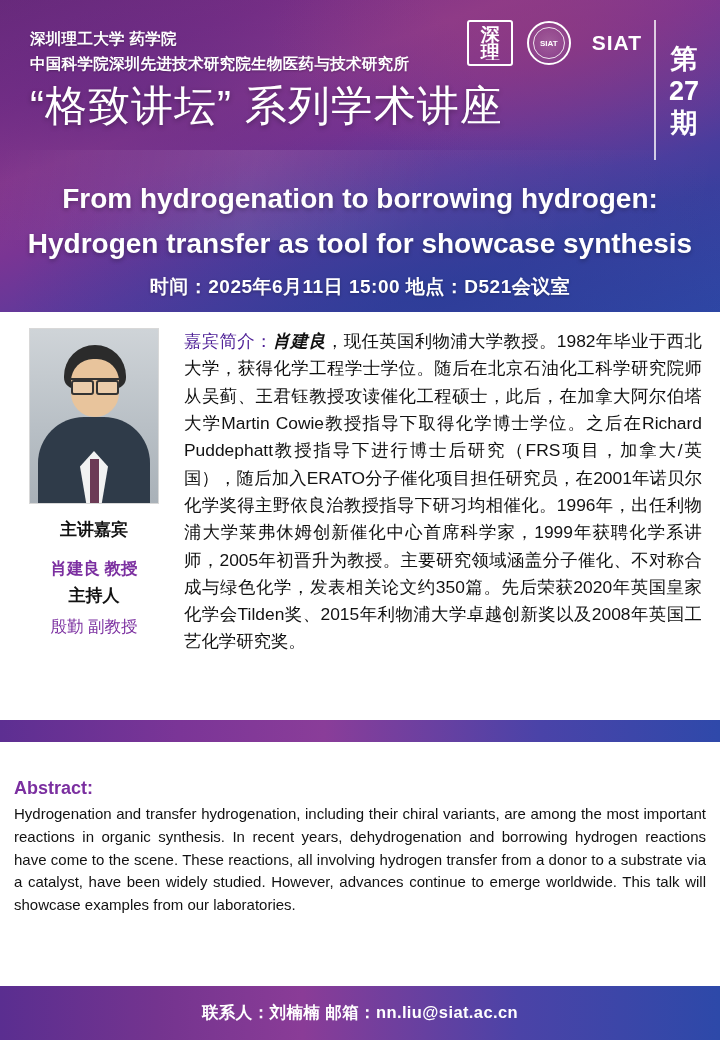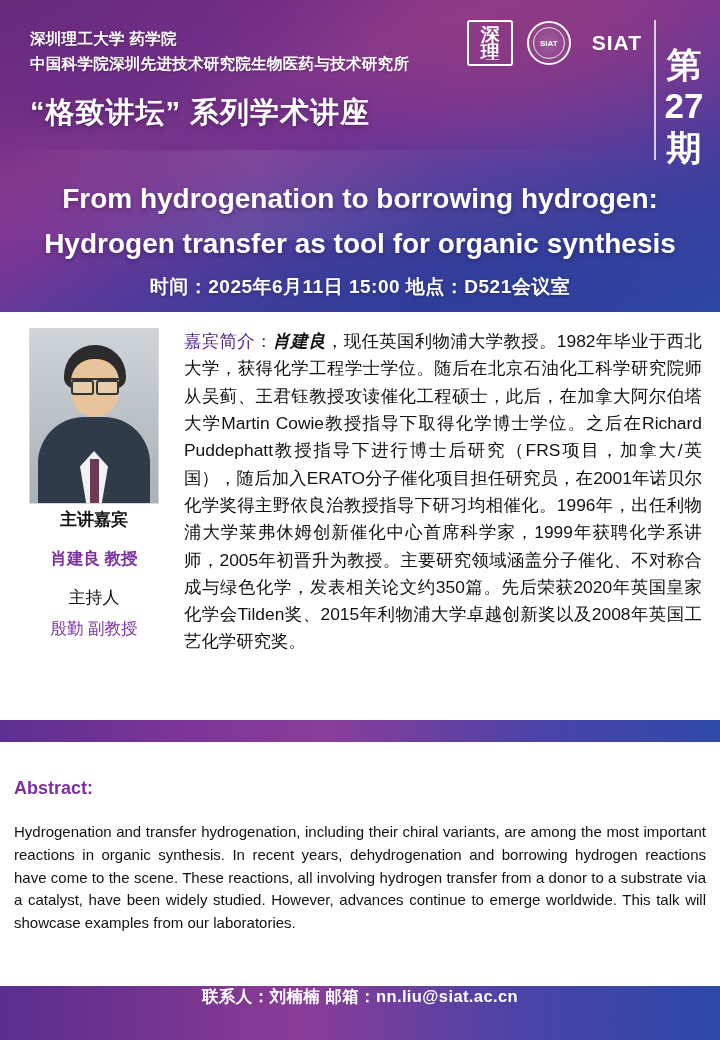--- a/index.html
+++ b/index.html
@@ -113,41 +113,41 @@
     font-size: 21px;
     font-weight: bold;
     letter-spacing: 1px;
   }
   .issue {
     position: absolute;
     right: 16px;
     top: 44px;
     width: 40px;
     color: #ffffff;
-    font-size: 35px;
+    font-size: 27px;
     font-weight: bold;
     line-height: 1.18;
     text-align: center;
     letter-spacing: 0;
   }
   .issue-divider {
     position: absolute;
     right: 64px;
     top: 20px;
     width: 2px;
     height: 140px;
     background: rgba(255,255,255,0.75);
   }
   .cn-title {
     position: absolute;
     left: 30px;
-    top: 93px;
-    color: #ffffff;
-    font-size: 29px;
-    font-weight: bold;
+    top: 78px;
+    color: #ffffff;
+    font-size: 42px;
+    font-weight: normal;
     letter-spacing: 1px;
     text-shadow: 0 2px 5px rgba(0,0,0,0.30);
   }
   .en-title {
     position: absolute;
     left: 0;
     top: 176px;
     width: 720px;
     text-align: center;
     color: #ffffff;
@@ -242,35 +242,35 @@
     background: #f2f2f2;
     clip-path: polygon(50% 0, 100% 30%, 78% 100%, 22% 100%, 0 30%);
   }
   .portrait .tie {
     position: absolute;
     left: 60px; bottom: 0;
     width: 9px; height: 44px;
     background: #6c3a55;
   }
   .role-label {
-    margin-top: 4px;
+    margin-top: 14px;
     font-size: 17px;
     font-weight: bold;
     color: #111111;
   }
   .role-name {
     margin-top: 17px;
     font-size: 16.5px;
     font-weight: bold;
     color: #7b2fa0;
   }
   .role-label-2 {
-    margin-top: 16px;
+    margin-top: 4px;
     font-size: 17px;
-    font-weight: normal;
+    font-weight: bold;
     color: #111111;
   }
   .role-name-2 {
     margin-top: 9px;
     font-size: 16.5px;
     font-weight: normal;
     color: #7b2fa0;
   }
   .speaker-bio {
     flex: 1;
@@ -308,38 +308,39 @@
     position: relative;
     width: 720px;
     box-sizing: border-box;
     padding: 14px 14px 0 14px;
     background: #ffffff;
   }
   .abstract-title {
     color: #7b2fa0;
     font-size: 18px;
     font-weight: bold;
-    margin-bottom: 22px;
+    margin-bottom: 4px;
   }
   .abstract-body {
     font-size: 15px;
     line-height: 1.52;
     color: #111111;
     text-align: justify;
   }
 
   
   .footer {
     position: absolute;
     left: 0;
     bottom: 0;
     width: 720px;
     height: 54px;
     background: linear-gradient(90deg, #5a2e90 0%, #74348f 22%, #8a3c97 42%, #4b43a7 72%, #2d49a9 100%);
     display: flex;
+    align-items: center;
     justify-content: center;
   }
   .footer-text {
     color: #ffffff;
     font-size: 16.5px;
     font-weight: bold;
     letter-spacing: 0.4px;
   }
 </style>
 </head>
@@ -367,21 +368,21 @@
       </div>
     </div>
 
     <div class="issue-divider"></div>
     <div class="issue">第 27 期</div>
 
     <div class="cn-title">“格致讲坛” 系列学术讲座</div>
 
     <div class="en-title">
       <div>From hydrogenation to borrowing hydrogen:</div>
-      <div>Hydrogen transfer as tool for organic synthesis</div>
+      <div>Hydrogen transfer as tool for showcase synthesis</div>
     </div>
 
     <div class="meta-line">时间：2025年6月11日 15:00  地点：D521会议室</div>
   </div>
 
   <div class="speaker-section">
     <div class="speaker-left">
       <div class="portrait">
         <div class="body"></div>
         <div class="shirt"></div>

